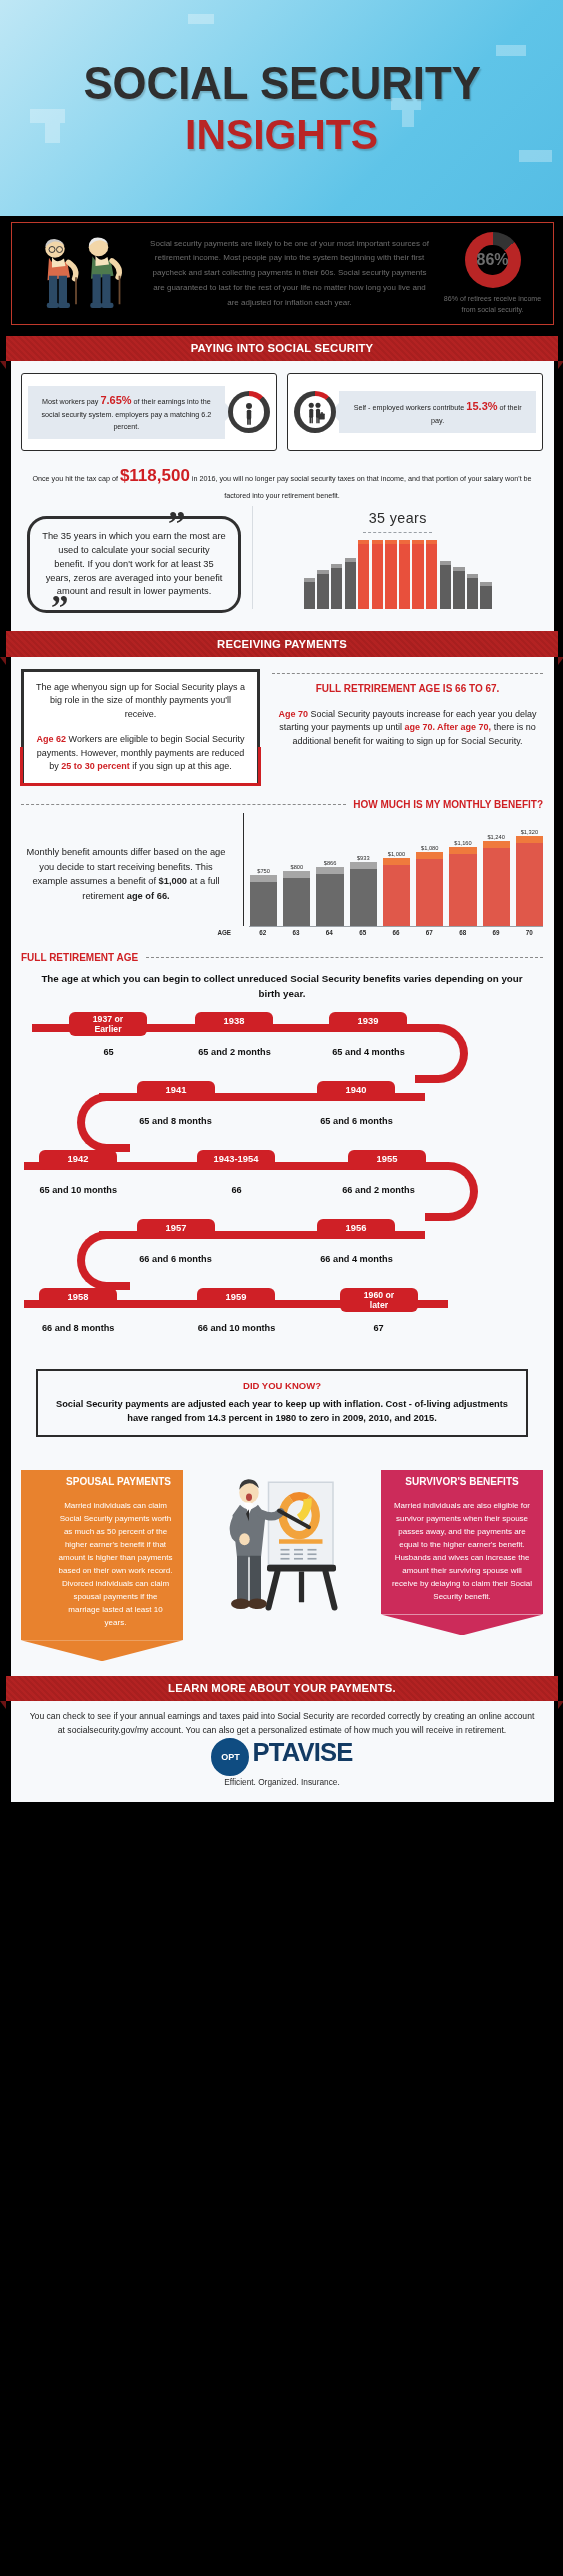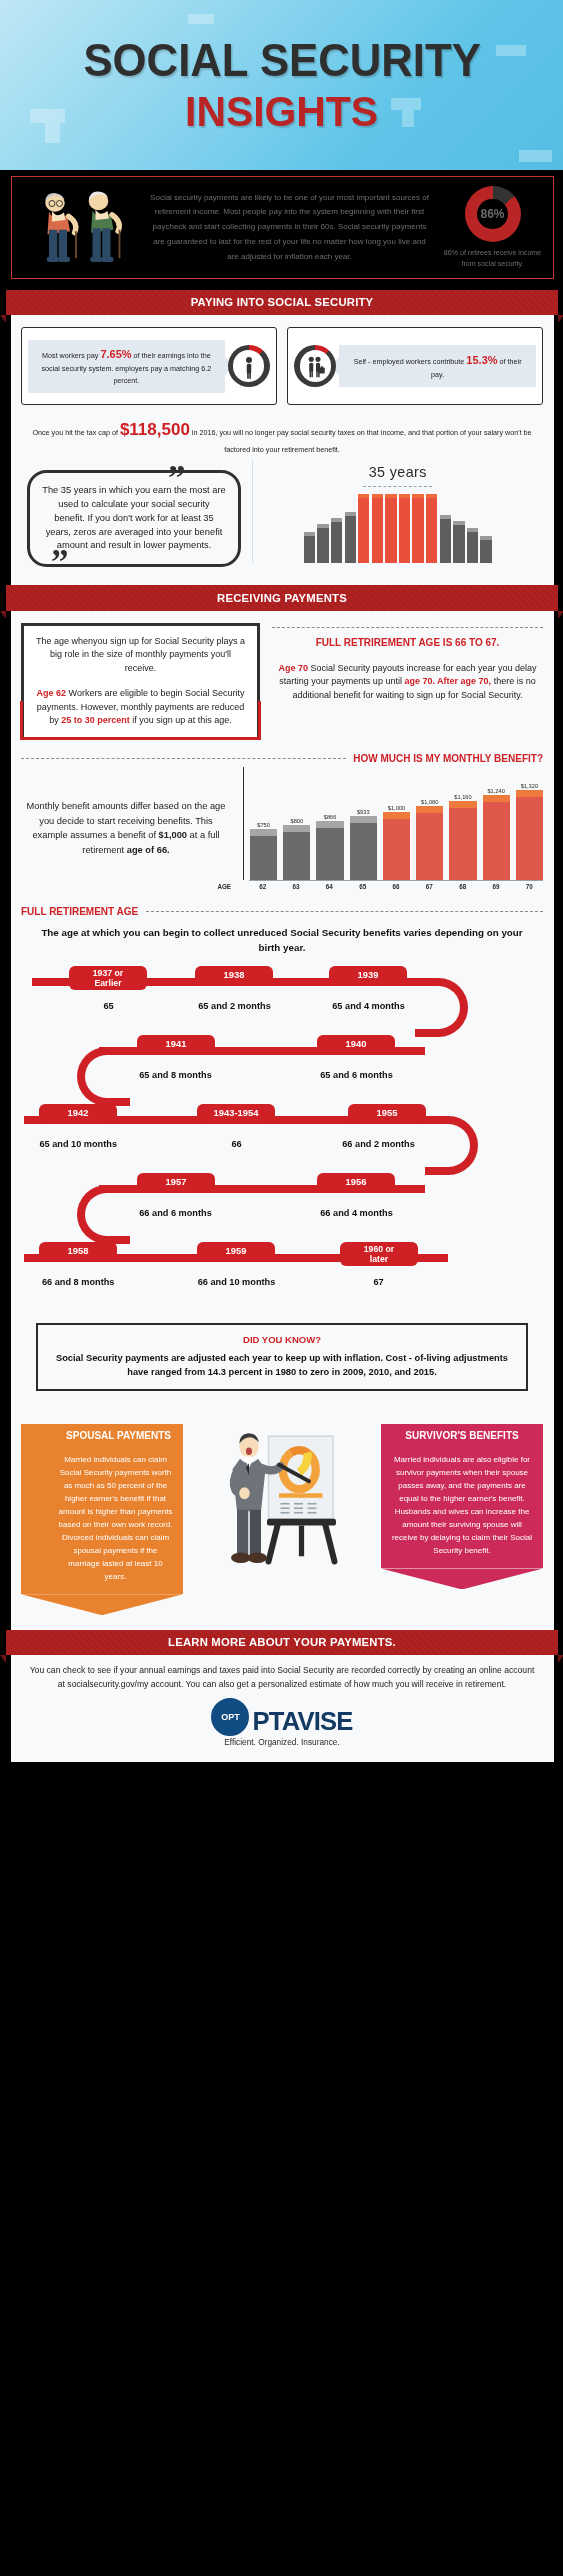--- a/index.html
+++ b/index.html
@@ -6,21 +6,21 @@
   body {
     width: 564px;
     background: #000;
     font-family: "Liberation Sans", sans-serif;
     -webkit-font-smoothing: antialiased;
   }
   .page { width: 564px; background: #000; position: relative; }
 
   
   .hero {
-    height: 170px;
+    height: 216px;
     background: linear-gradient(135deg, #bfe7f5 0%, #8fd6ef 35%, #5fc4e8 70%, #55bde4 100%);
     position: relative; overflow: hidden;
     display: flex; flex-direction: column;
     align-items: center; justify-content: center;
   }
   .hero .pix { position: absolute; background: rgba(255,255,255,0.30); }
   .hero h1 {
     font-size: 46px; font-weight: bold; color: #2f2f2f;
     letter-spacing: 0px; line-height: 1; z-index: 2;
     text-shadow: 1.5px 1.5px 1.5px rgba(0,0,0,0.18);
@@ -48,21 +48,21 @@
   .donut {
     width: 56px; height: 56px; border-radius: 50%; margin: 0 auto 6px auto;
     background: conic-gradient(#333 0deg 50deg, #b92525 50deg 360deg);
     position: relative;
   }
   .donut::after {
     content: ""; position: absolute; inset: 12.8px; border-radius: 50%; background: #000;
   }
   .donut span {
     position: absolute; inset: 0; display: flex; align-items: center; justify-content: center;
-    color: #6d6d6d; font-size: 12px; font-weight: bold; z-index: 3;
+    color: #6d6d6d; font-size: 16px; font-weight: bold; z-index: 3;
   }
   .intro-stat p { color: #6d6d6d; font-size: 7.1px; line-height: 1.45; }
 
   
   .banner-wrap { padding: 0 6px; position: relative; }
   .banner {
     background: repeating-linear-gradient(45deg,#b32222 0 2.3px,#a81f1f 2.3px 4.5px);
     color: #fff; text-align: center; font-size: 11.3px; font-weight: bold;
     padding: 6.8px 0; letter-spacing: 0.2px; position: relative;
   }
@@ -217,21 +217,21 @@
   .ribbon .tail { height: 21px; }
   .rib-orange .head, .rib-orange .body { background: #e8822e; padding-left: 36px; }
   .rib-orange .tail { background: #e8822e; clip-path: polygon(0 0, 100% 0, 50% 100%); }
   .rib-pink .head, .rib-pink .body { background: #cc2b5a; }
   .rib-pink .tail { background: #cc2b5a; clip-path: polygon(0 0, 100% 0, 50% 100%); }
   .couples-art { flex: 1; display: flex; align-items: flex-start; justify-content: center; padding-top: 6px; }
 
   
   .foot-panel { background: #f7f9fb; margin: 0 10.5px; padding: 9px 16.5px 15px 16.5px; text-align: center; }
   .foot-panel p { font-size: 8.6px; line-height: 1.6; color: #222; }
-  .logo { margin-top: 6px; display: flex; align-items: flex-end; justify-content: center; gap: 3px; }
+  .logo { margin-top: 0; display: flex; align-items: flex-start; justify-content: center; gap: 3px; }
   .logo-mark {
     width: 38px; height: 38px; border-radius: 50%; background: #0f4c81;
     display: flex; align-items: center; justify-content: center;
     color: #fff; font-size: 9px; font-weight: bold; border: 2.3px solid #0f4c81;
   }
   .logo-txt { font-size: 25.6px; font-weight: bold; color: #123a63; letter-spacing: -0.8px; }
   .logo-tag { font-size: 8.3px; color: #2b2b2b; margin-top: 1.5px; }
   .spacer { height: 7.5px; background: #000; }
 </style>
 </head>

